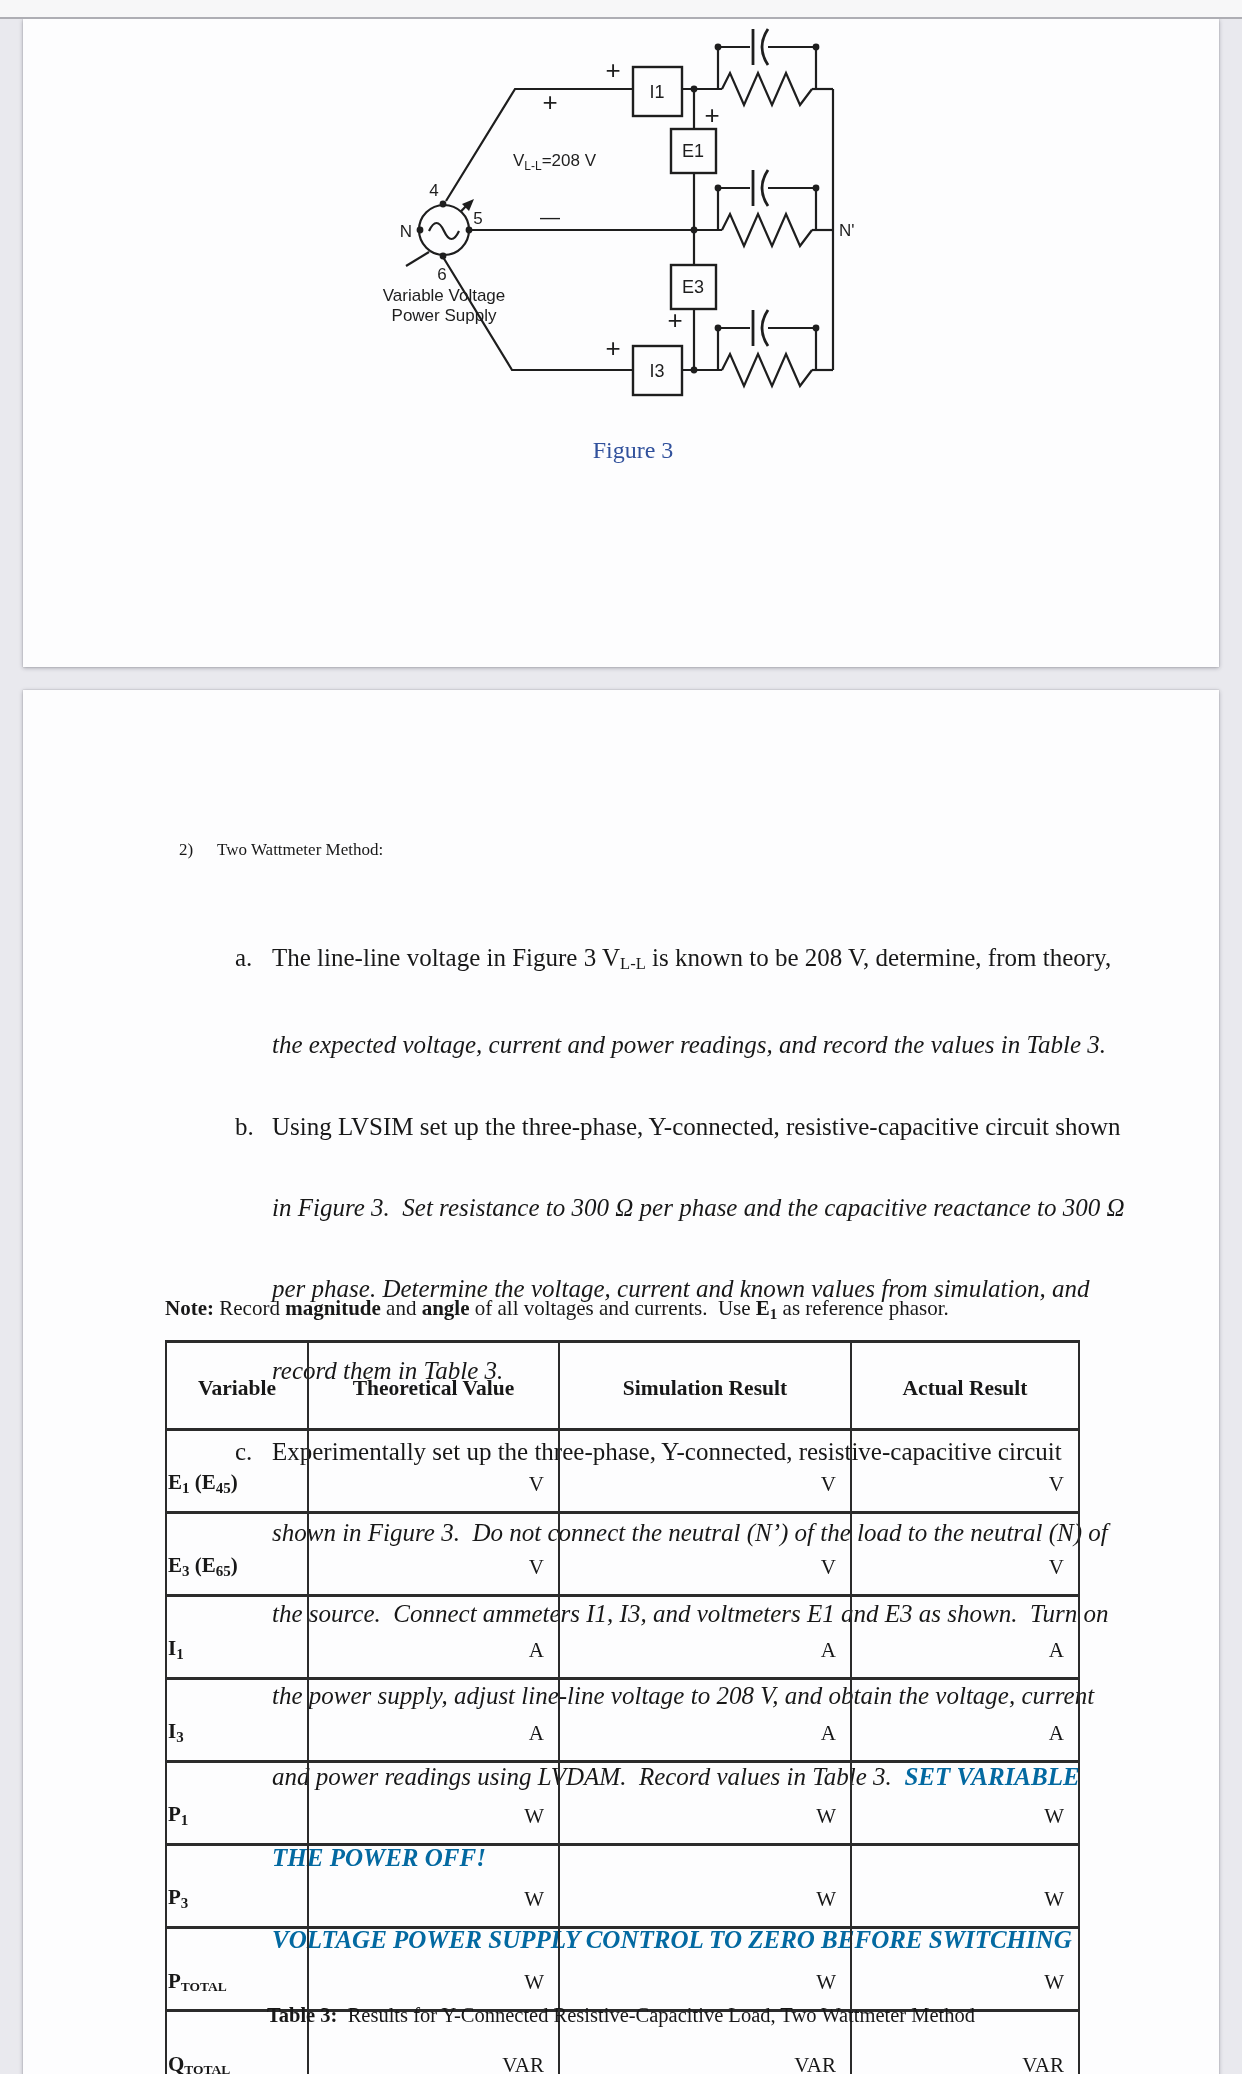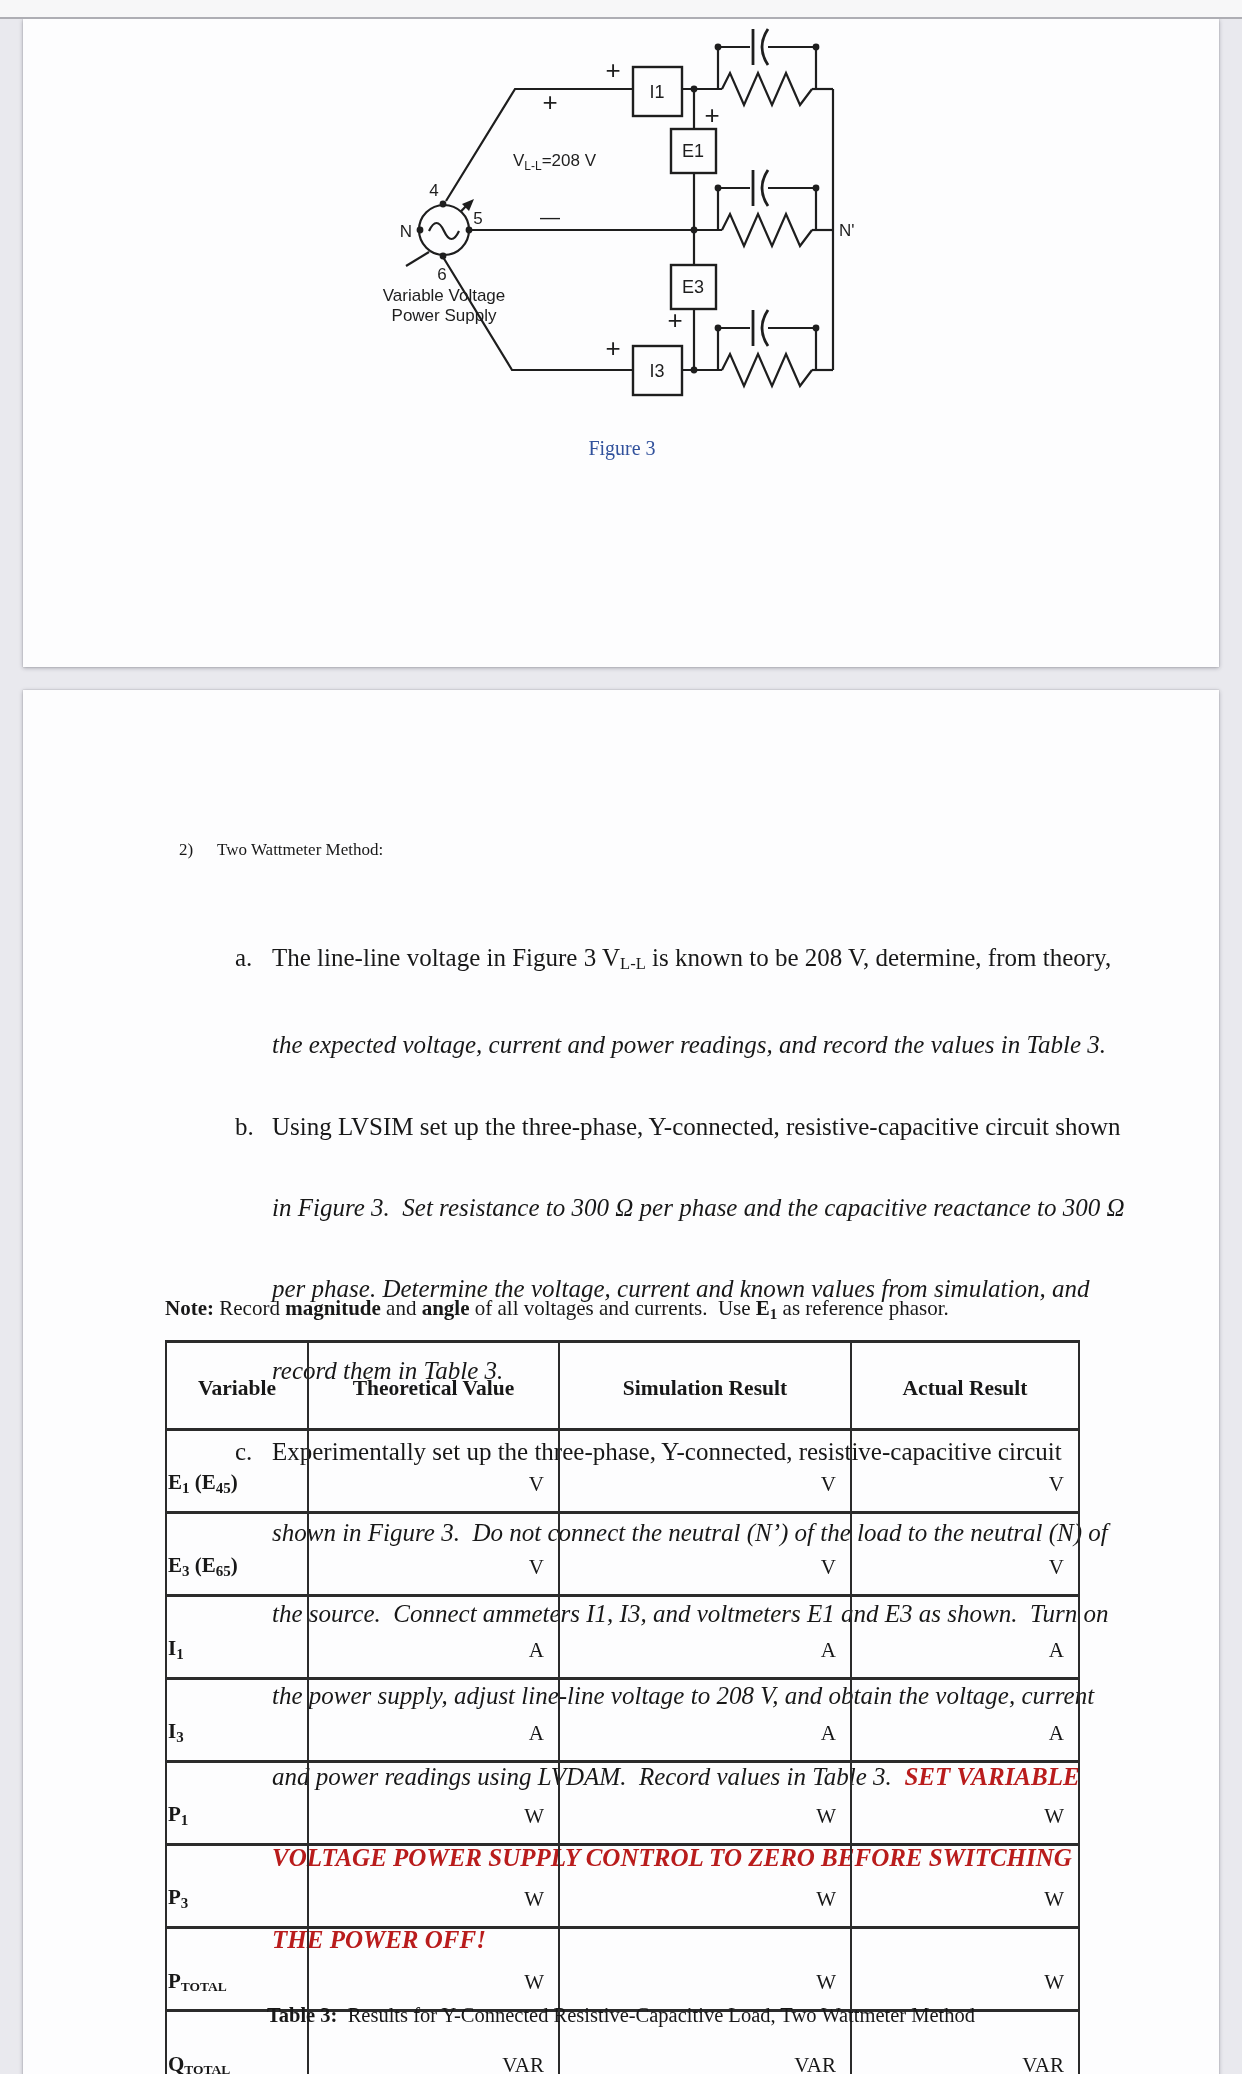--- a/index.html
+++ b/index.html
@@ -4,30 +4,30 @@
 <style>
   html,body{margin:0;padding:0;}
   body{width:1242px;height:2074px;overflow:hidden;background:#e9e9ee;position:relative;
        font-family:"Liberation Serif","DejaVu Serif",serif;color:#181818;}
   .topbar{position:absolute;left:0;top:0;width:1242px;height:17px;background:#f7f7f8;
           border-bottom:2px solid #aeaeb4;z-index:5;}
   .page{position:absolute;left:23px;width:1196px;background:#fdfdfe;
         box-shadow:0 1px 4px rgba(40,40,55,.35),0 0 1px rgba(0,0,0,.25);}
   #page1{top:19px;height:648px;}
   #page2{top:690px;height:1420px;}
-  .figcap{position:absolute;top:418px;left:1px;width:100%;text-align:center;
-          color:#31519c;font-size:20px;}
+  .figcap{position:absolute;top:418px;left:12px;width:100%;text-align:center;
+          color:#31519c;font-size:24px;}
   
   .heading{position:absolute;left:156px;top:150px;font-size:17px;white-space:pre;}
   .hnum{display:inline-block;width:38px;}
   .list{position:absolute;left:212px;top:200px;width:930px;font-size:25px;
         line-height:27.1px;white-space:pre;}
   .mk{display:inline-block;width:37px;white-space:pre;}
   .ind{padding-left:37px;font-style:italic;}
-  .red{color:#b91c1c;font-weight:bold;}
+  .red{color:#0369a1;font-weight:bold;}
   .ssub{font-size:0.66em;vertical-align:-0.18em;}
   .note{position:absolute;left:142px;top:606px;font-size:21px;white-space:pre;}
   .s1{font-size:15px;vertical-align:-4px;}
   .s2{font-size:13.5px;vertical-align:-3px;text-align:center;}
   
   .rtable{position:absolute;left:142px;top:650px;border-collapse:collapse;
           table-layout:fixed;font-size:21px;}
   .rtable th,.rtable td{border:2px solid #2b2b2b;border-top-width:3px;border-bottom-width:3px;}
   .rtable th{height:78px;font-size:21.5px;font-weight:bold;text-align:center;vertical-align:middle;padding-top:6px;}
   .rtable td{height:65px;vertical-align:bottom;padding-bottom:14px;}
@@ -143,22 +143,22 @@
     <div class="ind">the expected voltage, current and power readings, and record the values in Table 3.</div>
     <div><span class="mk">b.</span><span>Using LVSIM set up the three-phase, Y-connected, resistive-capacitive circuit shown</span></div>
     <div class="ind">in Figure 3.  Set resistance to 300 Ω per phase and the capacitive reactance to 300 Ω</div>
     <div class="ind">per phase. Determine the voltage, current and known values from simulation, and</div>
     <div class="ind">record them in Table 3.</div>
     <div><span class="mk">c.</span><span>Experimentally set up the three-phase, Y-connected, resistive-capacitive circuit</span></div>
     <div class="ind">shown in Figure 3.  Do not connect the neutral (N’) of the load to the neutral (N) of</div>
     <div class="ind">the source.  Connect ammeters I1, I3, and voltmeters E1 and E3 as shown.  Turn on</div>
     <div class="ind">the power supply, adjust line-line voltage to 208 V, and obtain the voltage, current</div>
     <div class="ind"><span>and power readings using LVDAM.  Record values in Table 3.  </span><span class="red">SET VARIABLE</span></div>
+    <div class="ind red">THE POWER OFF!</div>
     <div class="ind red">VOLTAGE POWER SUPPLY CONTROL TO ZERO BEFORE SWITCHING</div>
-    <div class="ind red">THE POWER OFF!</div>
   </div>
 
   <div class="note"><b>Note:</b><span> Record </span><b>magnitude</b><span> and </span><b>angle</b><span> of all voltages and currents.  Use </span><b>E</b><b><span class="s1">1</span></b><span> as reference phasor.</span></div>
 
   <table class="rtable">
     <colgroup>
         <col style="width:142px">
         <col style="width:251px">
         <col style="width:292px">
         <col style="width:228px">

